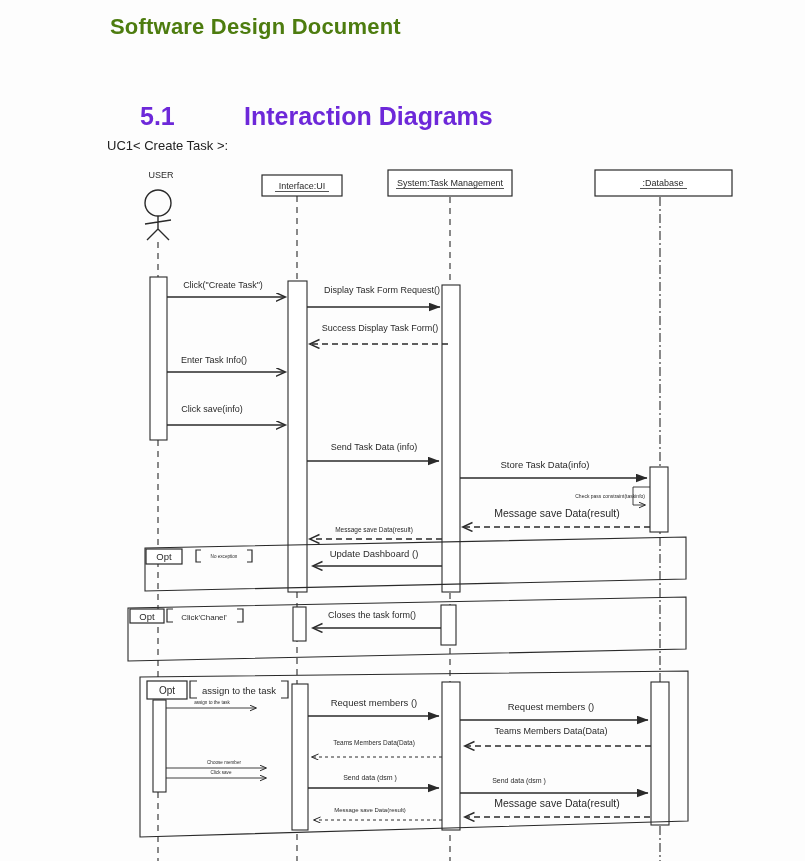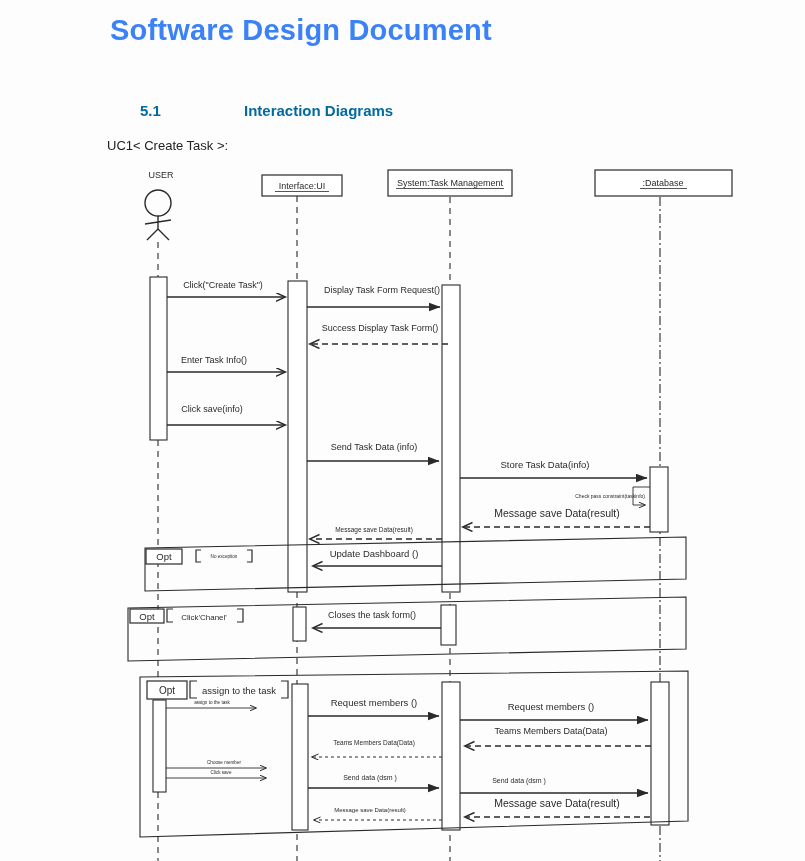--- a/index.html
+++ b/index.html
@@ -4,23 +4,23 @@
 <style>
   html,body{margin:0;padding:0;}
   body{
     width:805px;height:861px;position:relative;overflow:hidden;
     background:#fdfdfd;
     font-family:"Liberation Sans", sans-serif;
     color:#1a1a1a;
   }
   .doc-title{
     position:absolute;left:110px;top:14px;
-    font-size:29px;font-weight:700;color:#3b82f6;letter-spacing:.2px;
+    font-size:22px;font-weight:700;color:#4d7c0f;letter-spacing:.2px;
   }
-  .section-line{position:absolute;left:140px;top:102px;font-size:15px;font-weight:700;color:#0369a1;}
+  .section-line{position:absolute;left:140px;top:102px;font-size:25px;font-weight:700;color:#6d28d9;}
   .section-num{display:inline-block;min-width:104px;}
   .usecase-line{position:absolute;left:107px;top:138px;font-size:13px;color:#222;}
   svg#seq{position:absolute;left:0;top:160px;}
   svg text{font-family:"Liberation Sans", sans-serif;fill:#2a2a2a;}
   .box{fill:#ffffff;stroke:#2a2a2a;stroke-width:1.2;}
   .act{fill:#ffffff;stroke:#2a2a2a;stroke-width:1.1;}
   .life{stroke:#2a2a2a;stroke-width:1.1;fill:none;}
   .frag{fill:none;stroke:#2a2a2a;stroke-width:1.1;}
   .msg{stroke:#2a2a2a;stroke-width:1.4;fill:none;}
   .msg-thin{stroke:#2a2a2a;stroke-width:0.9;fill:none;}

